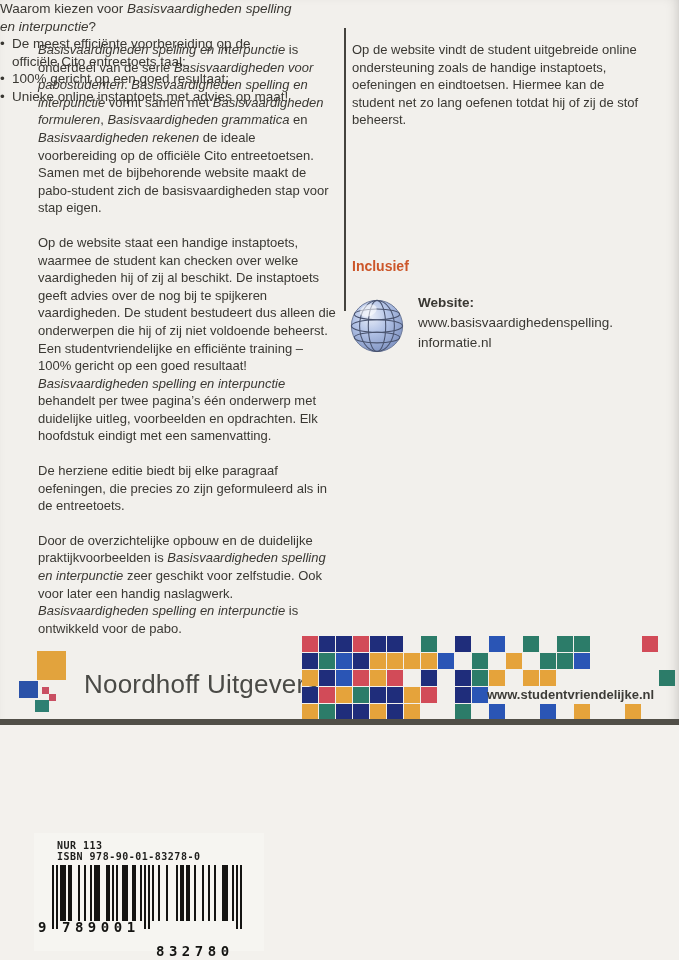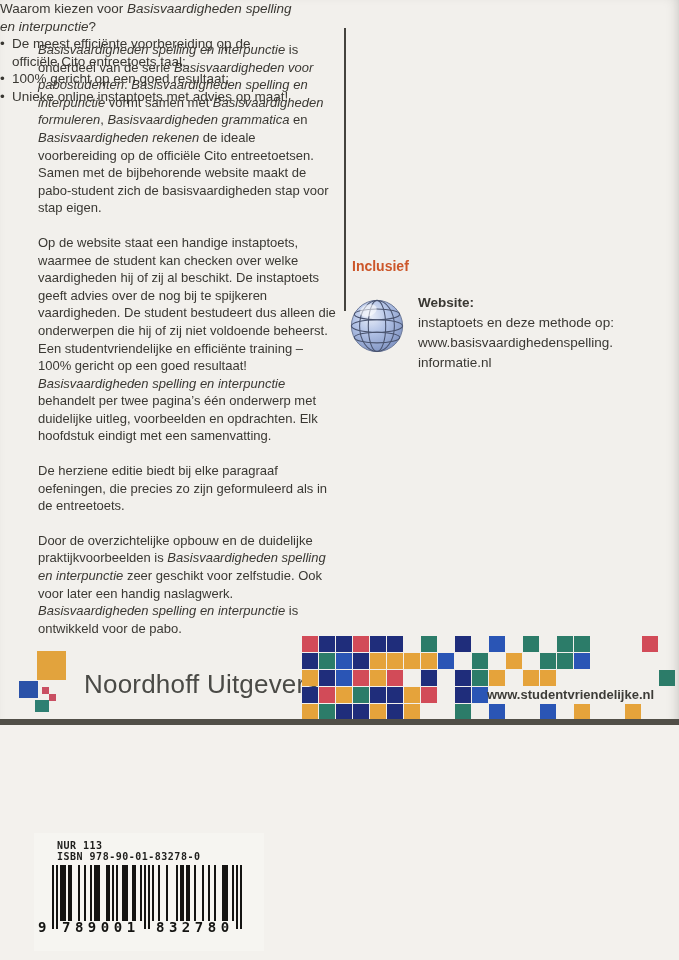--- a/index.html
+++ b/index.html
@@ -35,36 +35,39 @@
   
   .bc-label{position:absolute;left:34px;top:833px;width:230px;height:118px;background:#f6f5f1;}
   .bc-small{position:absolute;font-family:"DejaVu Sans Mono",monospace;font-size:10px;font-weight:bold;color:#1e1e1c;letter-spacing:0.5px;white-space:pre;}
   .bc-nur{left:57px;top:840px;}
   .bc-isbn{left:57px;top:851px;}
   .bars{position:absolute;left:52px;top:865px;width:190px;height:66px;}
   .bars .bar{position:absolute;top:0;background:#141412;}
   .bc-digits{position:absolute;top:919px;font-family:"DejaVu Sans Mono",monospace;font-size:14px;font-weight:bold;color:#141412;letter-spacing:4.5px;}
   .bc-d0{left:38px;}
   .bc-d1{left:62px;}
-  .bc-d2{left:156px;}
+  .bc-d2{left:156px;margin-top:24px;}
 </style>
 </head>
 <body>
 
 <div class="page">
 
   <div class="col" id="leftCol">
       <p><i>Basisvaardigheden spelling en interpunctie</i><span> is onderdeel van de serie </span><i>Basisvaardigheden voor pabostudenten</i><span>. </span><i>Basisvaardigheden spelling en interpunctie</i><span> vormt samen met </span><i>Basisvaardigheden formuleren</i><span>, </span><i>Basisvaardigheden grammatica</i><span> en </span><i>Basisvaardigheden rekenen</i><span> de ideale voorbereiding op de officiële Cito entreetoetsen. Samen met de bijbehorende website maakt de pabo-student zich de basisvaardigheden stap voor stap eigen.</span></p>
       <p><span>Op de website staat een handige instaptoets, waarmee de student kan checken over welke vaardigheden hij of zij al beschikt. De instaptoets geeft advies over de nog bij te spijkeren vaardigheden. De student bestudeert dus alleen die onderwerpen die hij of zij niet voldoende beheerst. Een studentvriendelijke en efficiënte training – 100% gericht op een goed resultaat!</span><br><i>Basisvaardigheden spelling en interpunctie</i><span> behandelt per twee pagina’s één onderwerp met duidelijke uitleg, voorbeelden en opdrachten. Elk hoofdstuk eindigt met een samenvatting.</span></p>
       <p><span>De herziene editie biedt bij elke paragraaf oefeningen, die precies zo zijn geformuleerd als in de entreetoets.</span></p>
       <p><span>Door de overzichtelijke opbouw en de duidelijke praktijkvoorbeelden is </span><i>Basisvaardigheden spelling en interpunctie</i><span> zeer geschikt voor zelfstudie. Ook voor later een handig naslagwerk.</span><br><i>Basisvaardigheden spelling en interpunctie</i><span> is ontwikkeld voor de pabo.</span></p>
     </div>
 
   <div class="divider"></div>
 
+  <div class="col" id="rightIntro">
+      <p><span>Op de website vindt de student uitgebreide online ondersteuning zoals de handige instaptoets, oefeningen en eindtoetsen. Hiermee kan de student net zo lang oefenen totdat hij of zij de stof beheerst.</span></p>
+    </div>
 
   <div id="whyBlock">
     <div><span>Waarom kiezen voor </span><i>Basisvaardigheden spelling en interpunctie</i><span>?</span></div>
     <div id="bulletList">
         <div class="bullet-row">
           <span class="bullet-marker">•</span>
           <span class="bullet-text"><span>De meest efficiënte voorbereiding op de officiële Cito entreetoets taal;</span></span>
         </div>
         <div class="bullet-row">
           <span class="bullet-marker">•</span>
@@ -93,21 +96,20 @@
       <ellipse cx="30" cy="31" rx="18" ry="26.3" fill="none" stroke="#49536e" stroke-width="1.1"></ellipse>
       <ellipse cx="30" cy="19" rx="23.5" ry="5.5" fill="none" stroke="#49536e" stroke-width="1.1"></ellipse>
       <ellipse cx="30" cy="31" rx="26.4" ry="6.5" fill="none" stroke="#49536e" stroke-width="1.1"></ellipse>
       <ellipse cx="30" cy="43" rx="23.5" ry="5.5" fill="none" stroke="#49536e" stroke-width="1.1"></ellipse>
       <ellipse cx="21" cy="15" rx="9" ry="6" fill="#ffffff" opacity="0.55" transform="rotate(-20 21 15)"></ellipse>
     </svg>
   </div>
 
   <div class="website-block">
     <div class="website-title">Website:</div>
-    <div>instaptoets en deze methode op:</div>
     <div class="website-url">www.basisvaardighedenspelling.</div>
     <div class="website-url">informatie.nl</div>
   </div>
 
   <div id="logoSquares">
       <div class="logo-sq" style="left: 37px; top: 651px; width: 29px; height: 29px; background: rgb(226, 163, 61);"></div>
       <div class="logo-sq" style="left: 19px; top: 681px; width: 19px; height: 17px; background: rgb(43, 82, 168);"></div>
       <div class="logo-sq" style="left: 42px; top: 687px; width: 7px; height: 7px; background: rgb(201, 79, 98);"></div>
       <div class="logo-sq" style="left: 49px; top: 694px; width: 7px; height: 7px; background: rgb(201, 79, 98);"></div>
       <div class="logo-sq" style="left: 35px; top: 700px; width: 14px; height: 12px; background: rgb(46, 127, 114);"></div>

